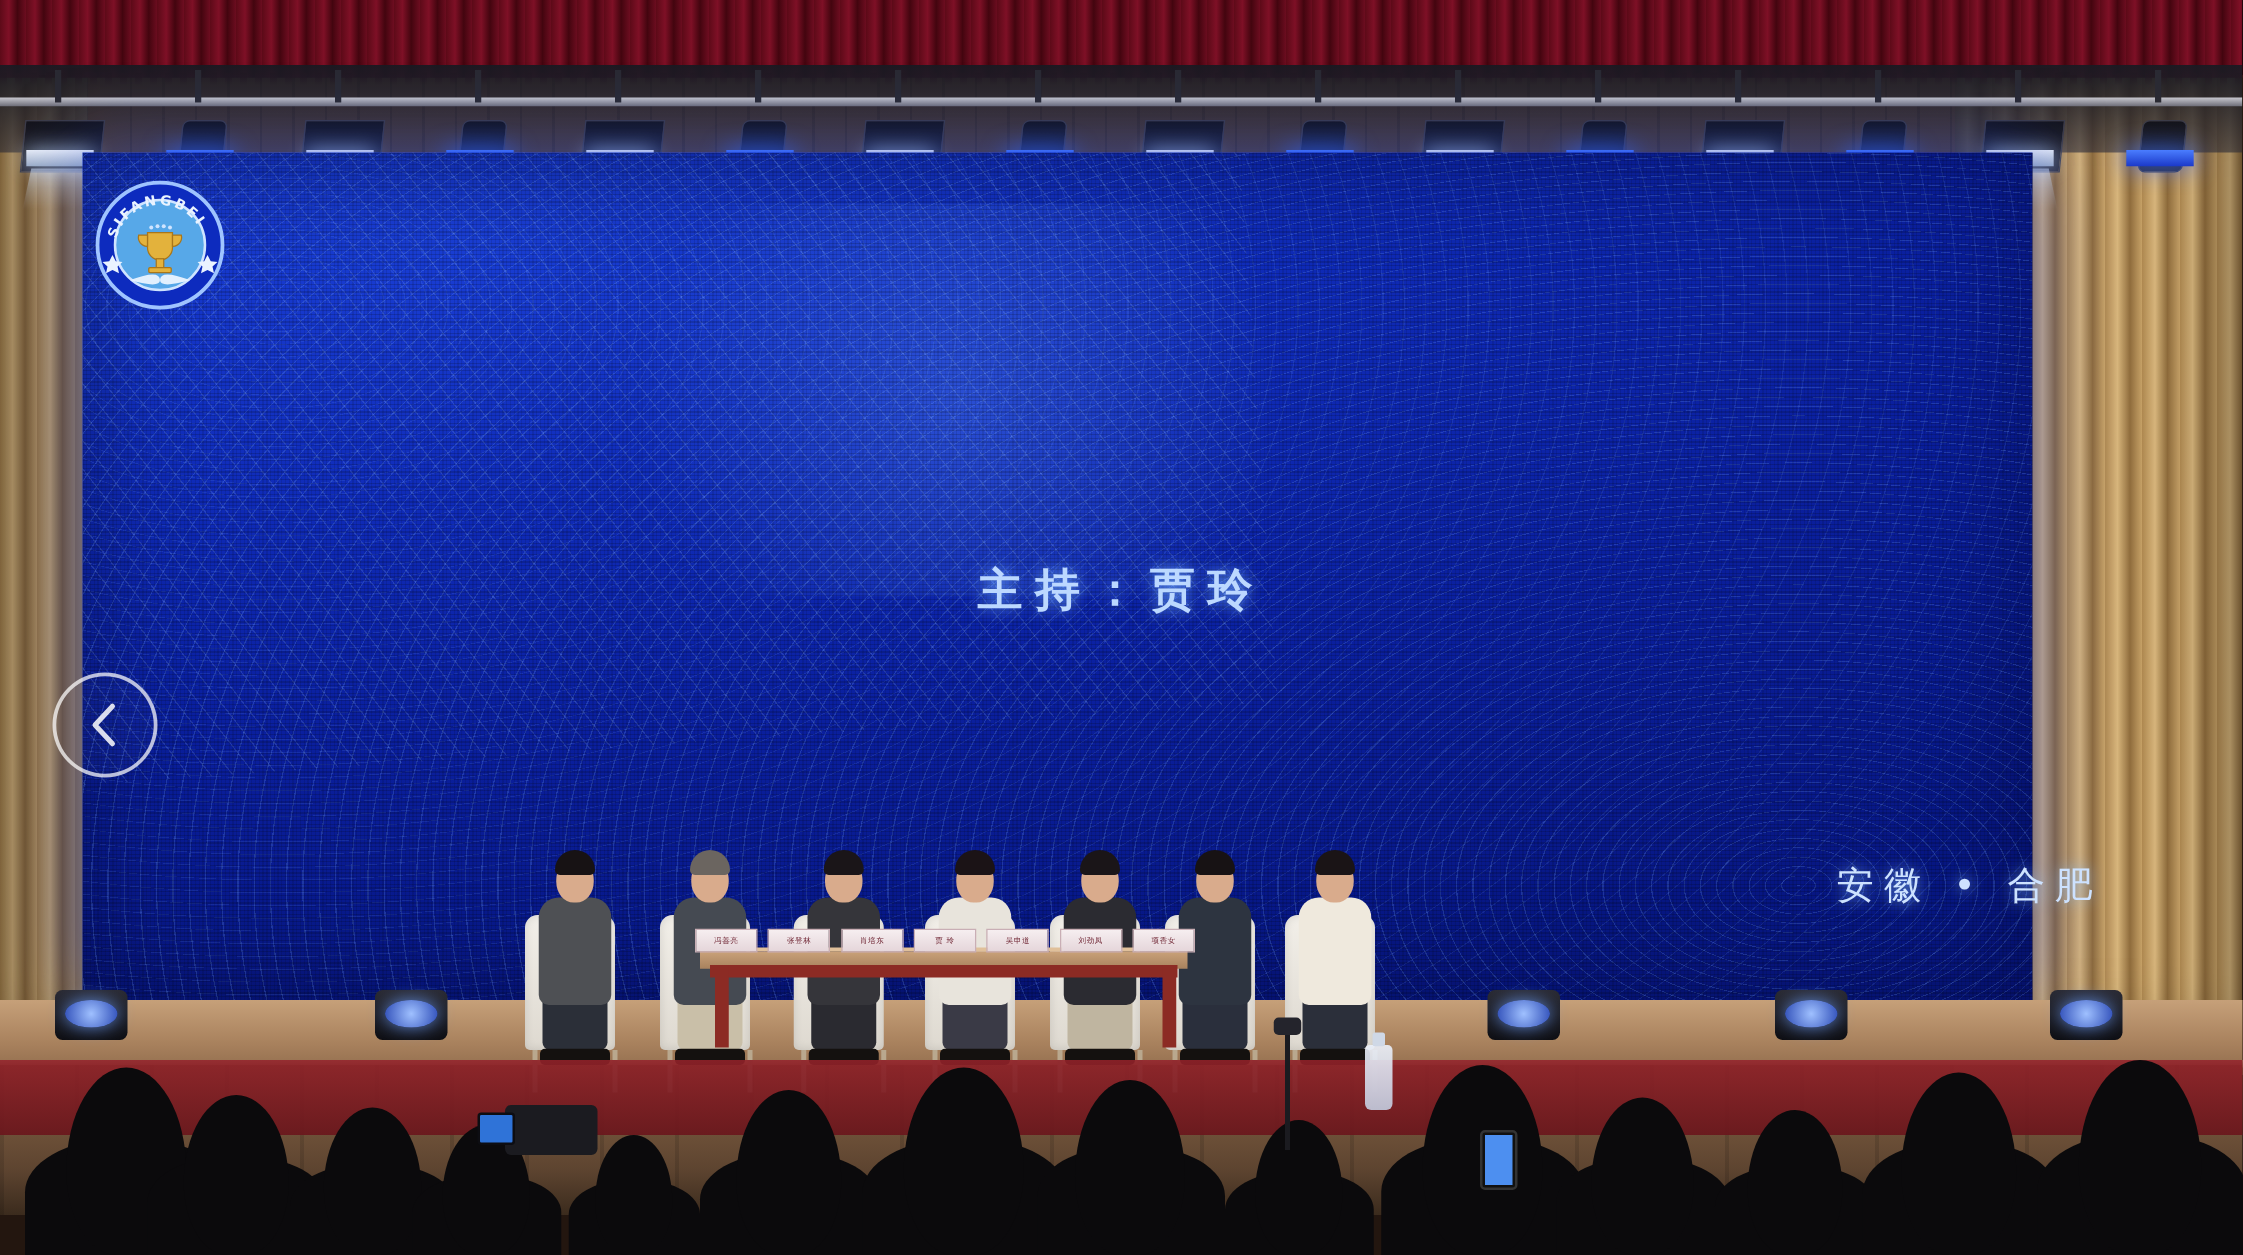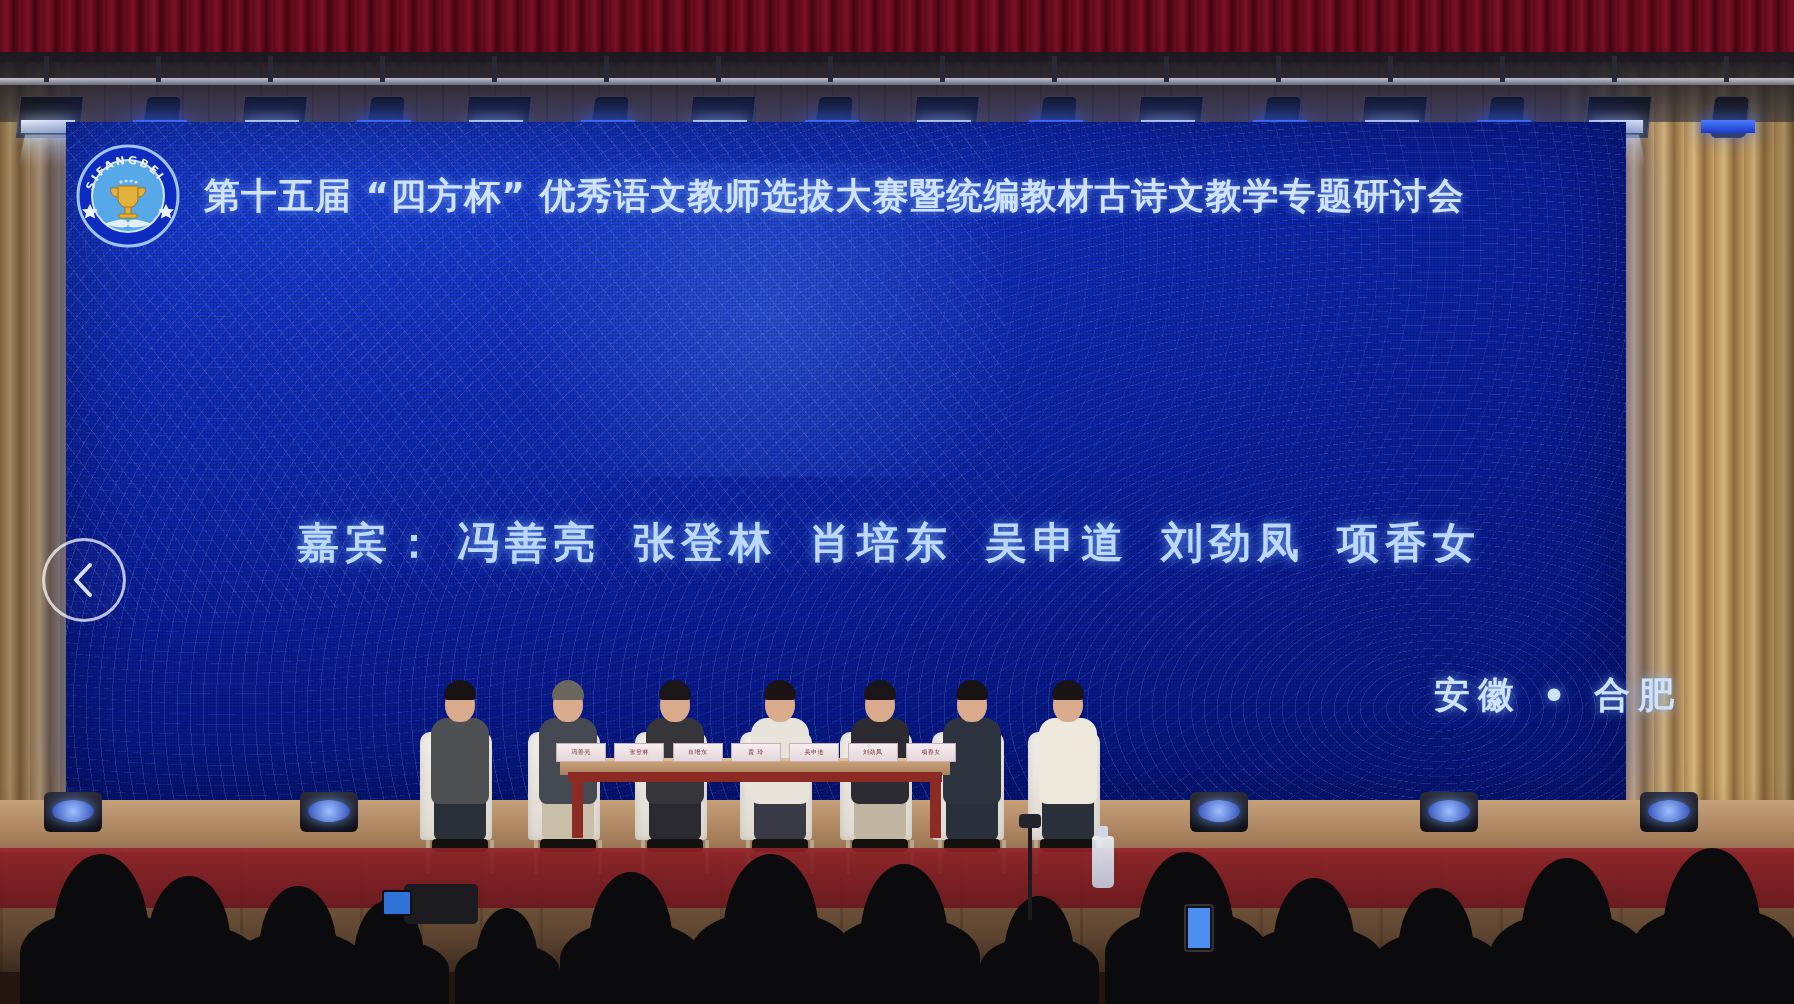--- a/index.html
+++ b/index.html
@@ -184,21 +184,21 @@
     text-shadow:0 0 12px rgba(120,180,255,.85);
   }
   .led-guests .gname{margin:0 16px;}
   .led-meta{
     position:absolute;right:112px;top:664px;text-align:center;
     font-family:"DejaVu Serif","Liberation Serif",serif;
     color:#cde2ff;
     text-shadow:0 0 12px rgba(130,185,255,.8);
   }
   .led-meta .date{font-size:34px;font-weight:700;letter-spacing:2px;}
-  .led-meta .place{font-size:36px;font-weight:700;letter-spacing:8px;margin-top:7px;}
+  .led-meta .place{font-size:30px;font-weight:400;letter-spacing:8px;margin-top:24px;}
 
   
   .panel{position:absolute;left:420px;top:630px;width:720px;height:210px;}
 
   .person{position:absolute;bottom:0;}
   .chair{
     position:absolute;bottom:0;width:72px;height:108px;
     background:linear-gradient(180deg,#f2efe9,#ded9d0);
     border-radius:10px 10px 4px 4px;
     box-shadow:inset 0 0 8px rgba(0,0,0,.12);
@@ -463,28 +463,25 @@
           </g>
           <g fill="#cfe4ff">
             <circle cx="47" cy="40" r="1.6"></circle>
               <circle cx="52" cy="39" r="1.6"></circle>
             <circle cx="57" cy="39" r="1.6"></circle>
               <circle cx="62" cy="40" r="1.6"></circle>
           </g>
           <path d="M30 82 q24 -9 24 0 q0 -9 24 0 q-24 7 -24 0 q0 7 -24 0 z" fill="#eaf3ff" opacity=".95"></path>
         </svg>
       </div>
-      <div class="headline">第十五届 “四方杯” 优秀语文教师选拔大赛暨统编教材古诗文教学专题研讨会</div>
     </div>
 
 
-
-    <div class="led-guests">
-      <span>嘉宾：</span><span id="guest-names"><span class="gname">冯善亮</span><span class="gname">张登林</span><span class="gname">肖培东</span><span class="gname">吴申道</span><span class="gname">刘劲凤</span><span class="gname">项香女</span></span>
-    </div>
+    <div class="led-host">主持：贾玲</div>
+
 
     <div class="led-meta">
       <div class="place">安徽 • 合肥</div>
     </div>
 
     <div class="stage-floor"></div>
     <div class="stage-edge"></div>
     <div class="stage-face"></div>
 
     <div class="panel" id="panel">

